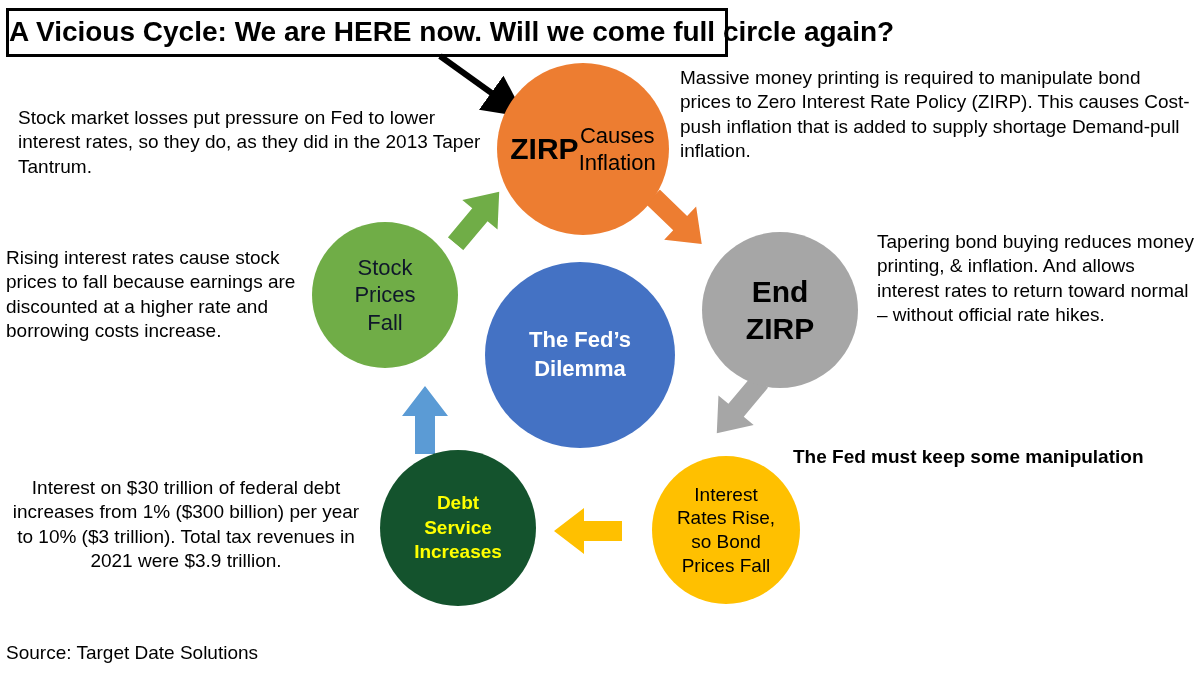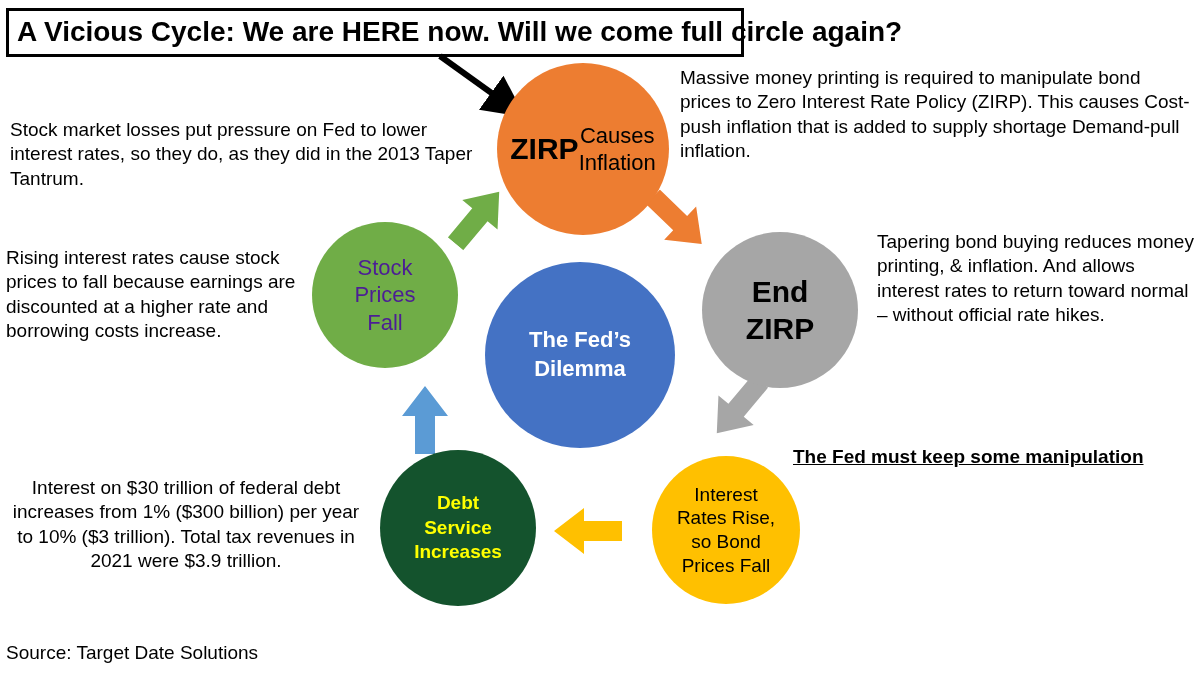--- a/index.html
+++ b/index.html
@@ -11,40 +11,39 @@
     font-family: "Liberation Sans", sans-serif;
     color: #000;
     overflow: hidden;
   }
   .title-box {
     position: absolute;
     left: 6px; top: 8px;
     width: 716px;
     border: 3px solid #000;
     background: #fff;
-    padding: 6px 8px;
+    padding: 6px 0;
     font-size: 28px;
     font-weight: bold;
     line-height: 1.1;
     white-space: nowrap;
   }
   .para {
     position: absolute;
     font-size: 19px;
     line-height: 1.28;
   }
-  .p-stock-market { left: 10px;  top: 106px; width: 465px; margin-top: 12px; }
+  .p-stock-market { left: 18px;  top: 106px; width: 465px; }
   .p-rising       { left: 6px;  top: 246px; width: 300px; }
   .p-debt         { left: 6px;  top: 476px; width: 360px; text-align: center; }
   .p-printing     { left: 680px; top: 66px;  width: 512px; }
   .p-tapering     { left: 877px; top: 230px; width: 318px; }
   .p-manip        { left: 793px; top: 445px; width: 402px; }
   .p-manip .heading {
     font-weight: bold;
-    text-decoration: underline;
     display: block;
     margin-bottom: 4px;
   }
   .preline { white-space: pre-line; }
   .source {
     position: absolute;
     left: 6px; top: 642px;
     font-size: 19px;
   }
   .circle {
@@ -58,21 +57,21 @@
   .c-zirp    { left: 497px; top: 63px;  width: 172px; height: 172px; background: #ED7D31; }
   .c-zirp .big   { font-size: 30px; font-weight: bold; }
   .c-zirp .sub   { font-size: 22px; line-height: 1.25; }
   .c-endzirp { left: 702px; top: 232px; width: 156px; height: 156px; background: #A6A6A6;
                font-size: 30px; font-weight: bold; line-height: 1.25; }
   .c-interest{ left: 652px; top: 456px; width: 148px; height: 148px; background: #FFC000;
                font-size: 19px; line-height: 1.25; }
   .c-debt    { left: 380px; top: 450px; width: 156px; height: 156px; background: #14532d;
                font-size: 19px; font-weight: bold; color: #FFFF00; line-height: 1.3; }
   .c-stock   { left: 312px; top: 222px; width: 146px; height: 146px; background: #70AD47;
-               font-size: 22px; color: #4c1d95; line-height: 1.25; }
+               font-size: 22px; color: #0f172a; line-height: 1.25; }
   .c-center  { left: 485px; top: 262px; width: 190px; height: 186px; background: #4472C4;
                font-size: 22px; font-weight: bold; color: #ffffff; line-height: 1.3; }
   .block-arrow {
     position: absolute;
     width: 70px; height: 50px;
   }
   .a-green  { left: 443px; top: 192px; transform: rotate(-50deg); }
   .a-orange { left: 643px; top: 196px; transform: rotate(44deg); }
   .a-gray   { left: 703px; top: 383px; transform: rotate(130deg); }
   .a-gold   { left: 552px; top: 506px; transform: rotate(180deg); }

